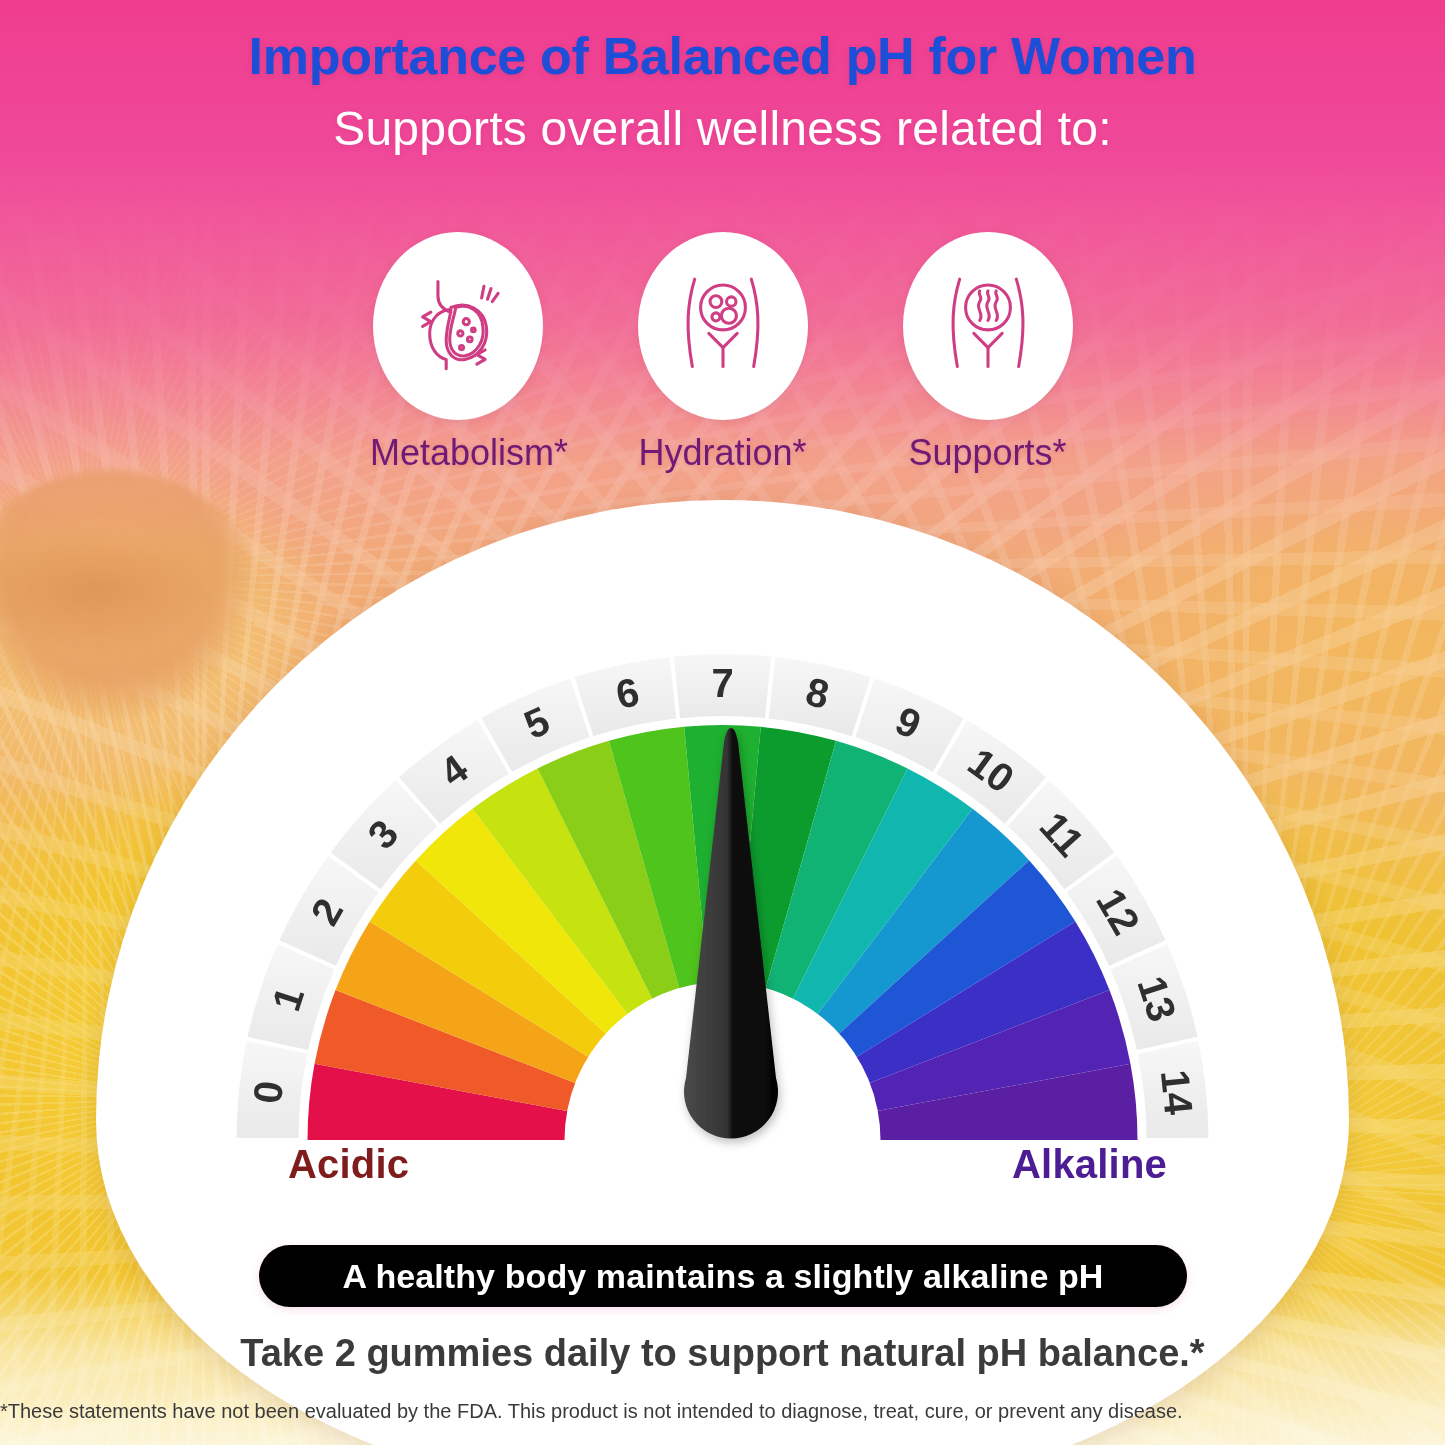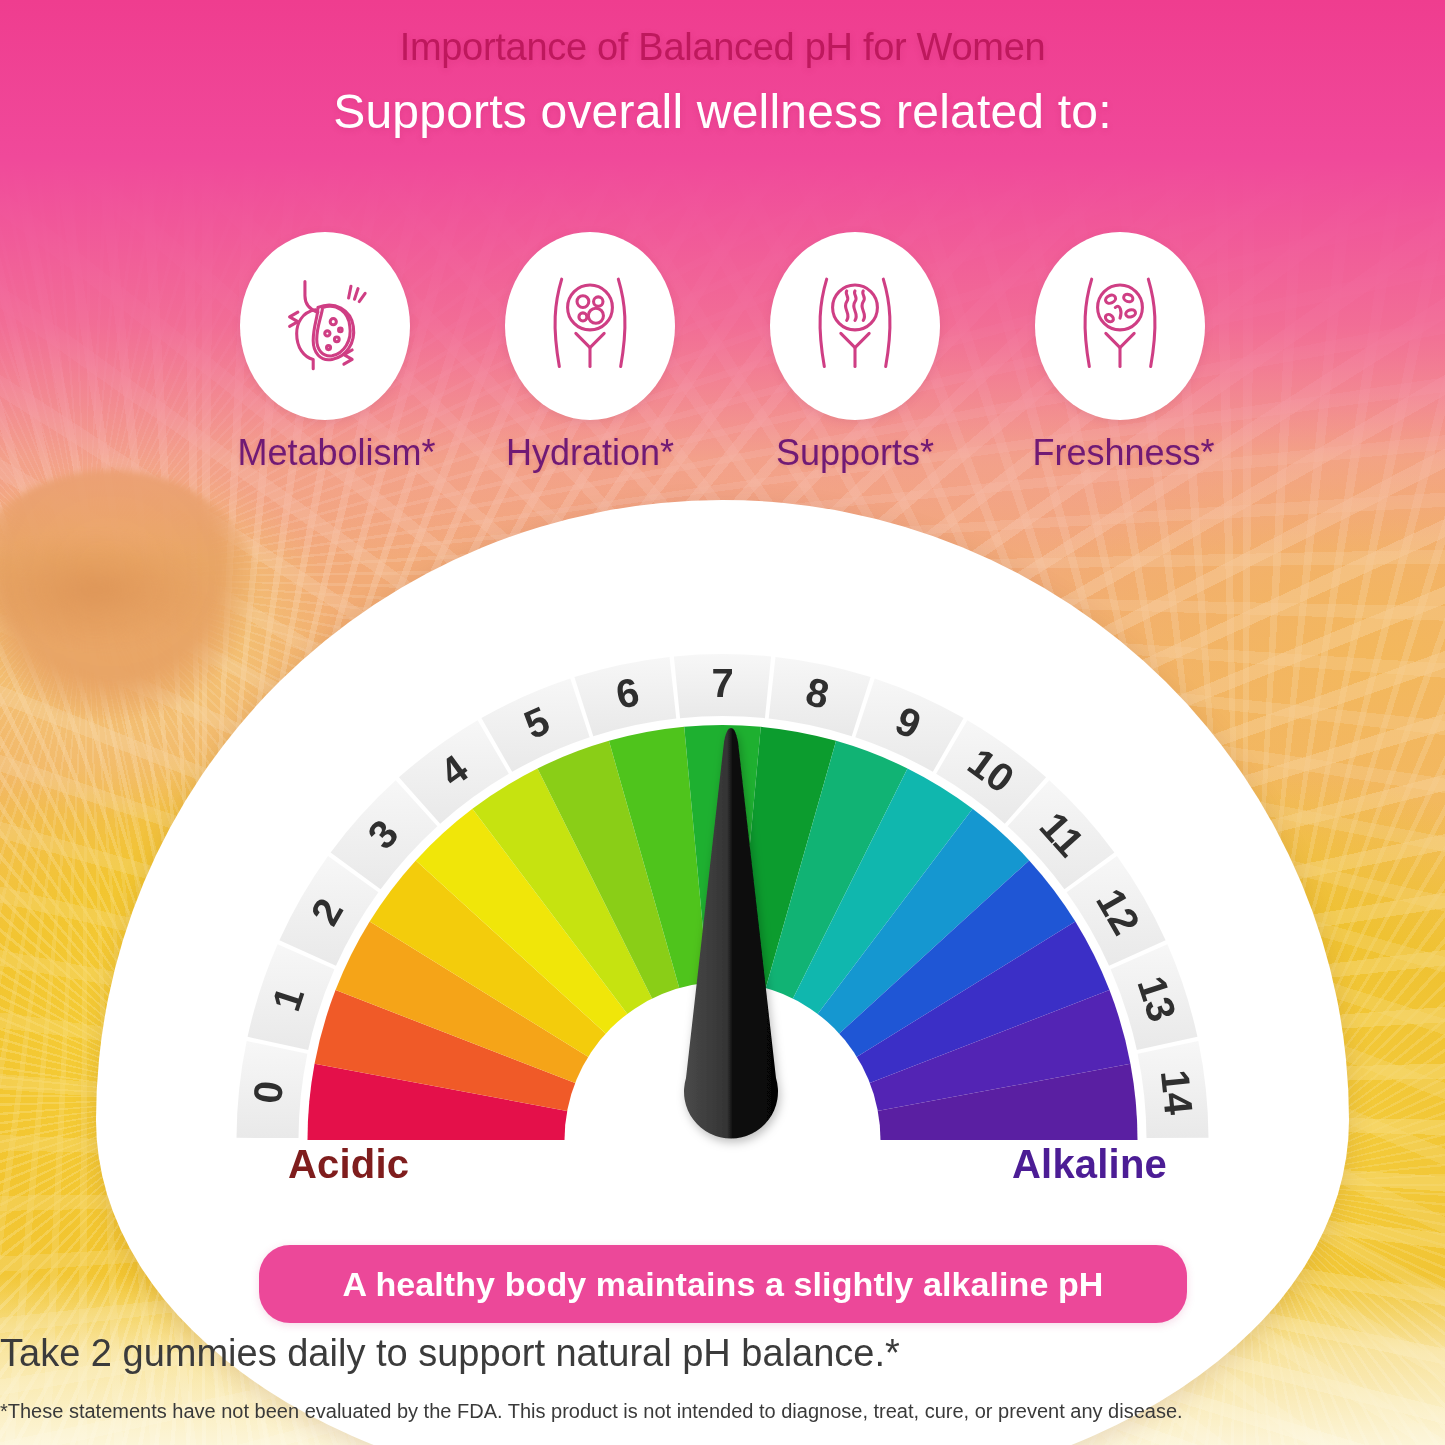--- a/index.html
+++ b/index.html
@@ -47,21 +47,21 @@
     background:linear-gradient(180deg,#ef3d8f 0%,#f0499a 28%,rgba(241,96,150,.80) 58%,rgba(243,150,150,.35) 82%,rgba(243,180,140,0) 100%);
   }
   .bg-bottomfade{
     position:absolute; left:0; right:0; bottom:0; height:170px;
     background:linear-gradient(180deg, rgba(255,255,255,0) 0%, rgba(255,253,244,.55) 45%, rgba(255,255,250,.82) 100%);
   }
 
   
   .head-wrap{ position:absolute; left:0; right:0; top:26px; z-index:6; text-align:center; }
   .h1{
-    font-size:38px; font-weight:400; color:#be185d; letter-spacing:-.3px;
+    font-size:52px; font-weight:700; color:#1d4ed8; letter-spacing:-.3px;
     text-shadow:0 2px 6px rgba(180,30,90,.22);
   }
   .h2{
     margin-top:15px;
     font-size:48px; font-weight:400; color:#ffffff; letter-spacing:.2px;
     text-shadow:0 2px 6px rgba(180,30,90,.20);
   }
 
   
   .benefits{
@@ -114,32 +114,32 @@
     font-size:40px; font-weight:700; color:#7f1d1d; letter-spacing:.2px;
   }
   .alkaline{
     position:absolute; left:1012px; top:0;
     font-size:40px; font-weight:700; color:#4c1d95; letter-spacing:.2px;
   }
 
   
   .pill{
     position:absolute; z-index:7; left:259px; top:1245px;
-    width:928px; height:78px; border-radius:31px;
-    background:#ec4899;
+    width:928px; height:62px; border-radius:31px;
+    background:#000000;
     display:flex; align-items:center; justify-content:center;
     box-shadow:0 2px 8px rgba(200,50,120,.18);
   }
   .pill span{
     font-size:34px; font-weight:700; color:#ffffff; letter-spacing:.1px;
   }
 
   .dosage{
     position:absolute; z-index:7; left:0; right:0; top:1332px;
-    font-size:38px; color:#3b3b3b; font-weight:400;
+    text-align:center; font-size:38px; color:#3b3b3b; font-weight:700;
   }
   .disclaimer{
     position:absolute; z-index:7; left:0; right:0; top:1400px;
     text-align:left; font-size:20px; color:#3a3a3a; font-weight:400;
   }
 </style>
 </head>
 <body>
 
 <div id="bg">
@@ -210,39 +210,20 @@
           <path d="M50 47 C54 41 46 37 50 31 C53 27 48 25 50 22"></path>
           <path d="M57 47 C61 41 53 37 57 31 C60 27 55 25 57 22"></path>
           <path d="M38 58 L50 70 L62 58"></path>
           <path d="M50 70 L50 86"></path>
         </svg>
       </span>
     </div>
     <div class="blabel">Supports*</div>
   </div>
 
-  <div class="benefit">
-    <div class="bcircle">
-      <span>
-        <svg width="118" height="118" viewBox="0 0 100 100" fill="none" stroke="#cf3e84" stroke-width="2.6" stroke-linecap="round" stroke-linejoin="round">
-          <path d="M26 12 C20 32 18 52 24 86"></path>
-          <path d="M74 12 C80 32 82 52 76 86"></path>
-          <circle cx="50" cy="36" r="19"></circle>
-          <ellipse cx="42" cy="29" rx="4.4" ry="3.2" transform="rotate(-25 42 29)"></ellipse>
-          <ellipse cx="57" cy="28" rx="4.0" ry="3.0" transform="rotate(20 57 28)"></ellipse>
-          <ellipse cx="59" cy="41" rx="4.2" ry="3.0" transform="rotate(-15 59 41)"></ellipse>
-          <ellipse cx="41" cy="45" rx="3.6" ry="2.8" transform="rotate(35 41 45)"></ellipse>
-          <path d="M46 36 C50 32 52 40 50 45"></path>
-          <path d="M38 58 L50 70 L62 58"></path>
-          <path d="M50 70 L50 86"></path>
-        </svg>
-      </span>
-    </div>
-    <div class="blabel">Freshness*</div>
-  </div>
 
 </div>
 
 <div class="card"></div>
 
 <div class="gauge">
   <svg viewBox="0 0 1145 620">
     <defs>
       <filter id="softshadow" x="-30%" y="-30%" width="160%" height="160%">
         <feDropShadow dx="0" dy="3" stdDeviation="4" flood-color="#000000" flood-opacity="0.16"></feDropShadow>

